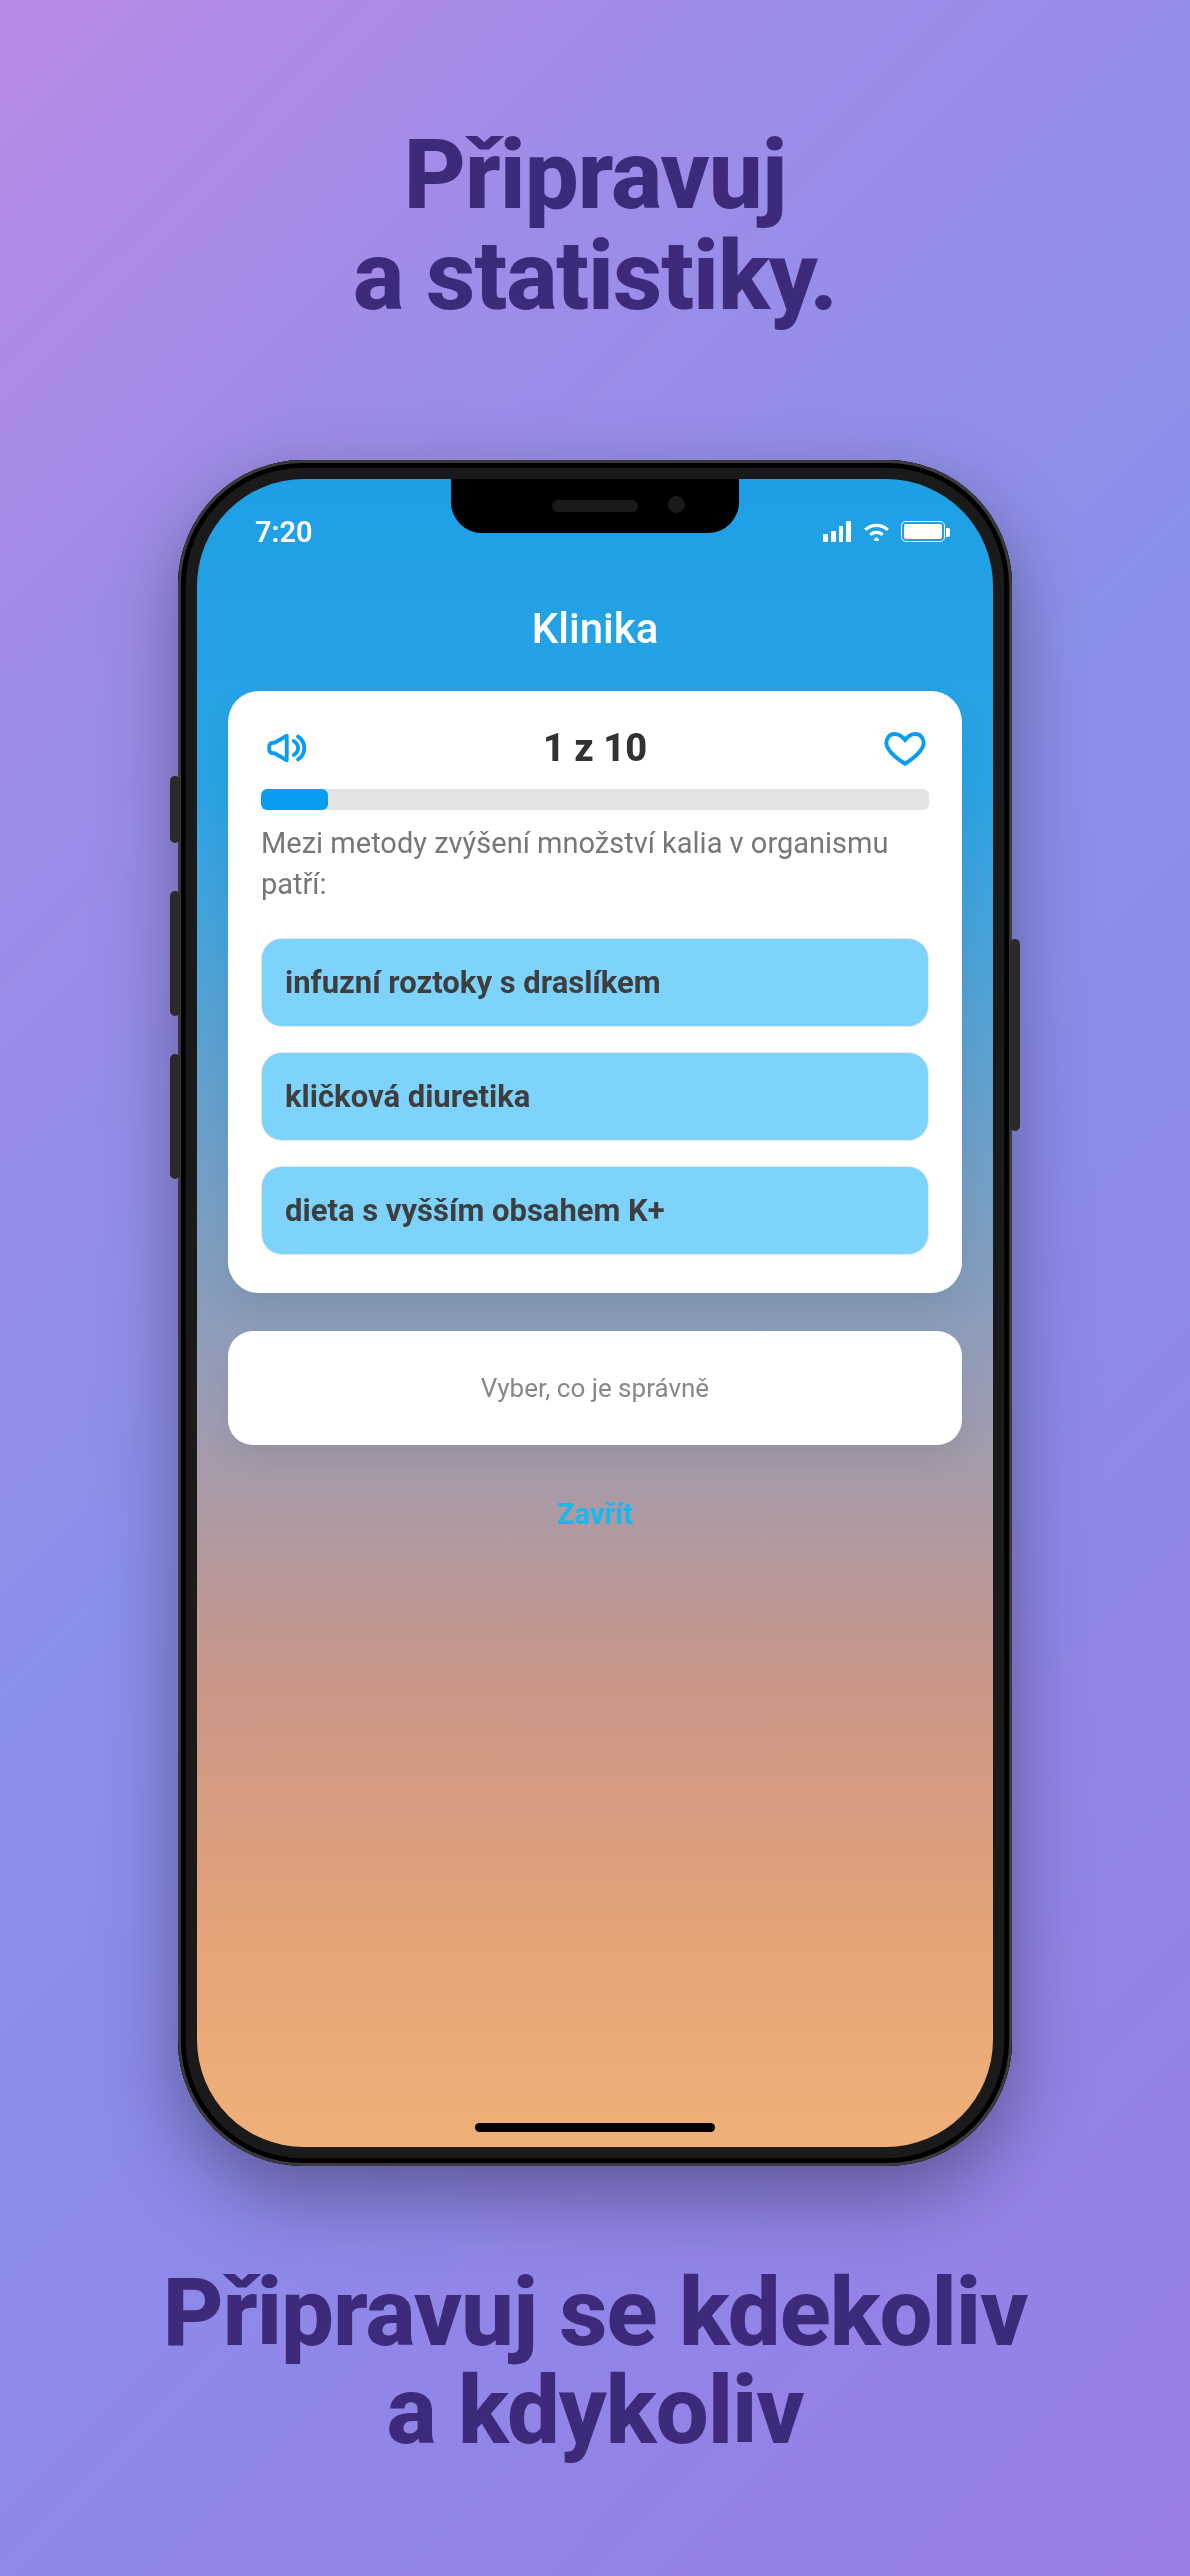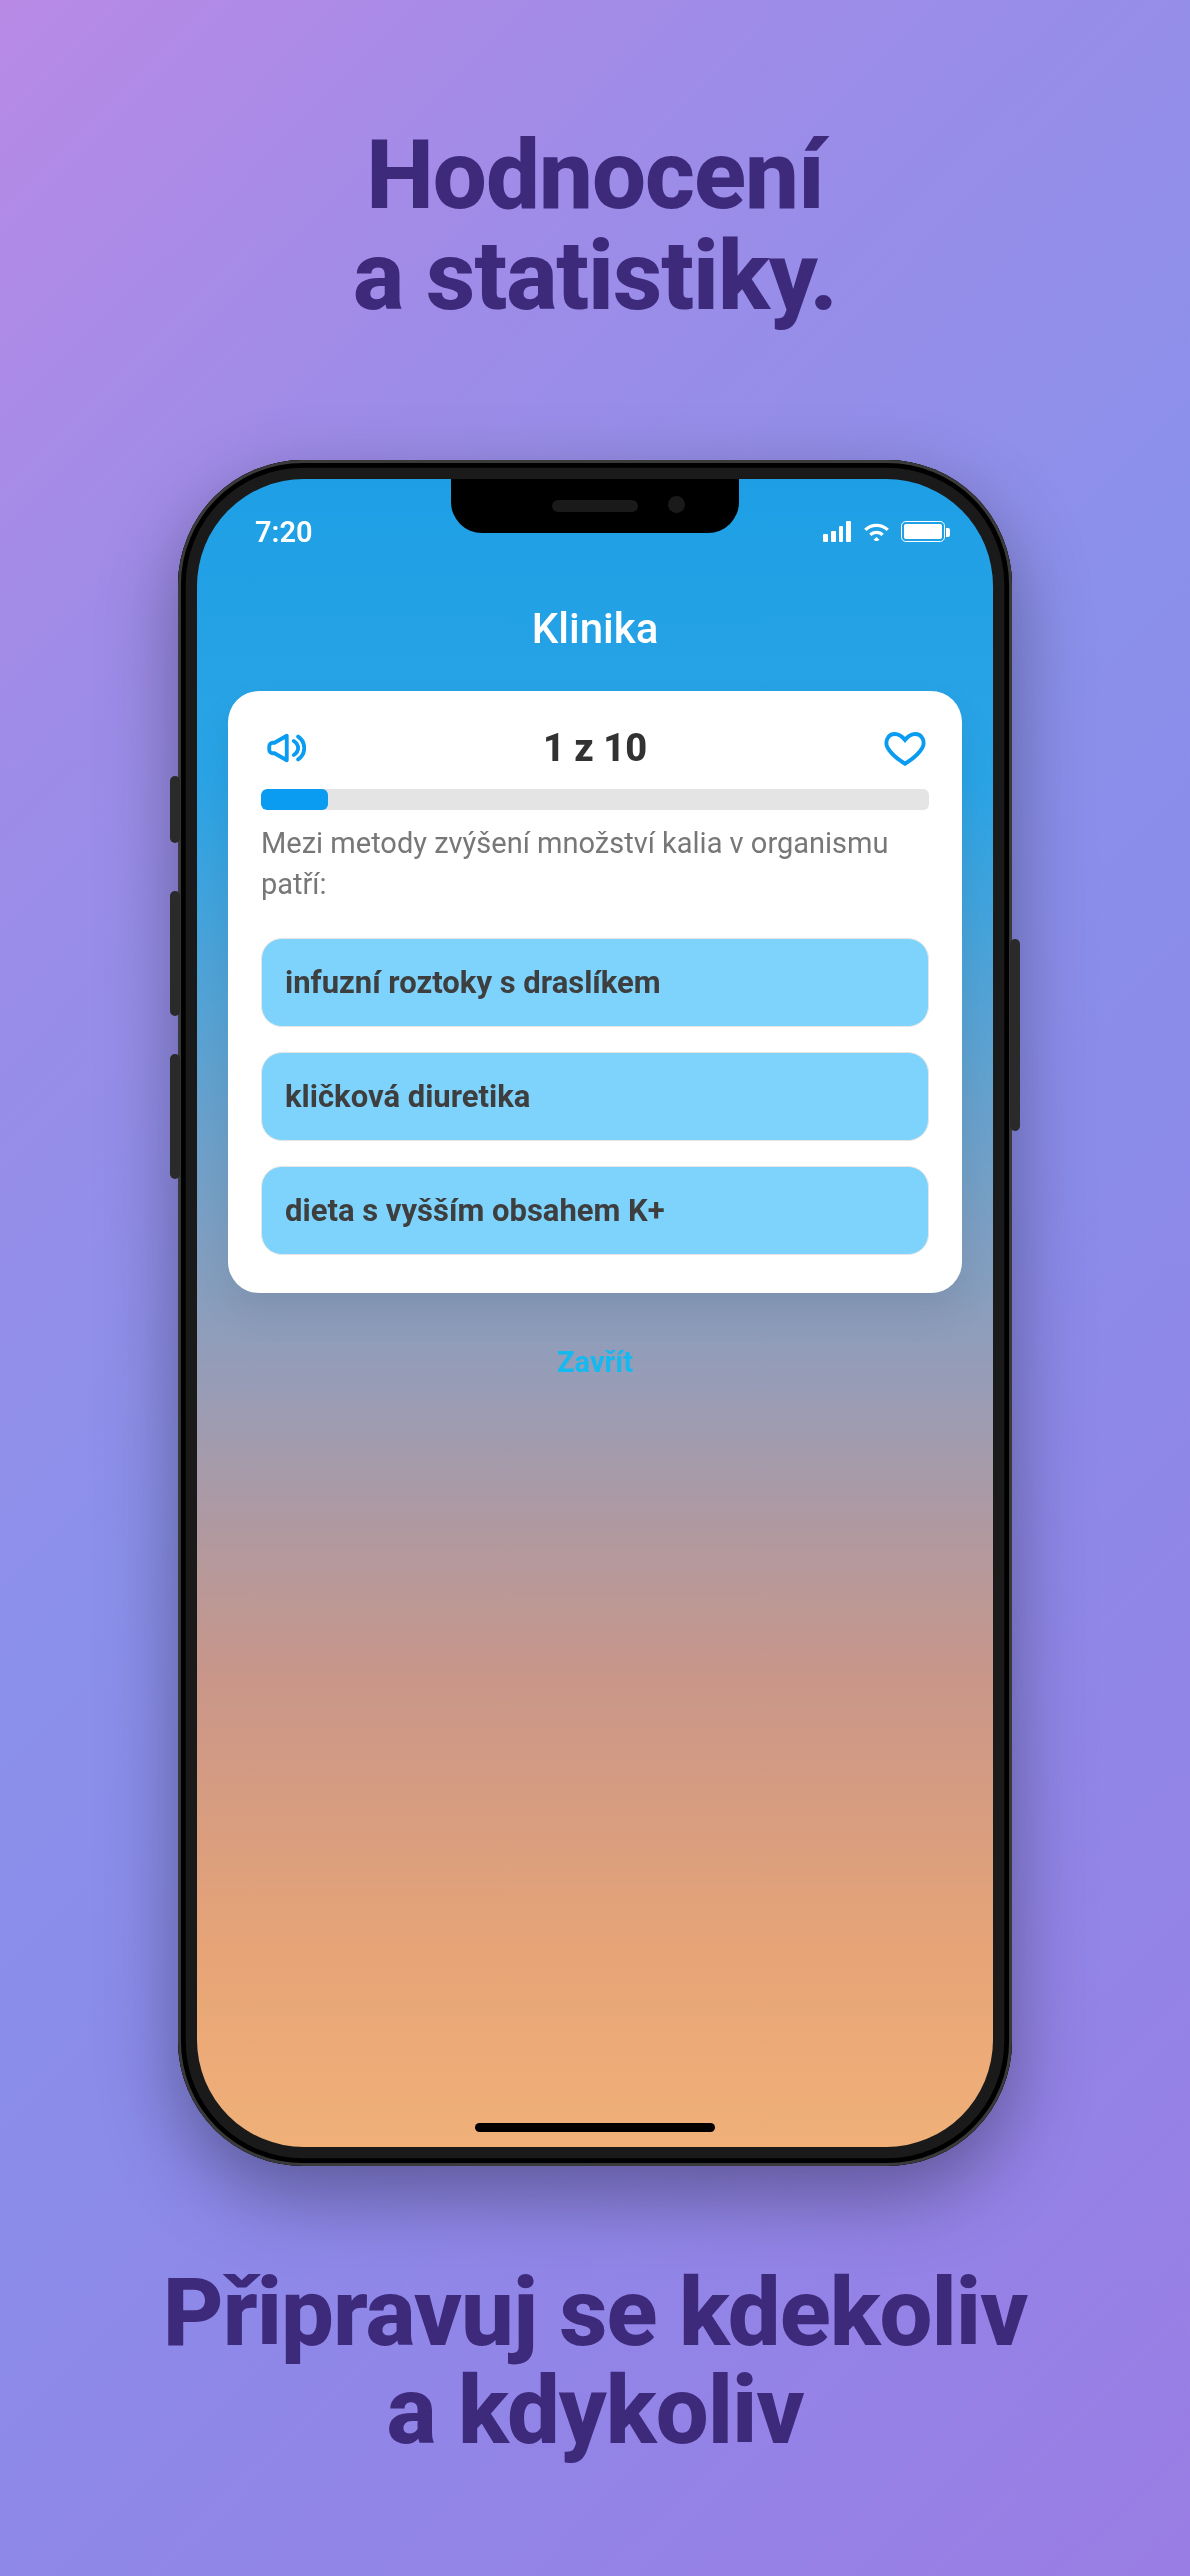--- a/index.html
+++ b/index.html
@@ -239,21 +239,21 @@
     margin-top: 52px;
     color: #15b9f0;
     font-weight: 700;
     font-size: 29px;
   }
 </style>
 </head>
 <body>
 
 <div class="top-heading">
-  <div>Hodnocení</div>
+  <div>Připravuj</div>
   <div>a statistiky.</div>
 </div>
 
 <div class="phone">
   <div class="phone-side-btn btn-left-1"></div>
   <div class="phone-side-btn btn-left-2"></div>
   <div class="phone-side-btn btn-left-3"></div>
   <div class="phone-side-btn btn-right"></div>
 
   <div class="screen">
@@ -302,20 +302,23 @@
         </div>
 
 
         <div class="question">Mezi metody zvýšení množství kalia v organismu patří:</div>
 
         <div class="opt">infuzní roztoky s draslíkem</div>
         <div class="opt">kličková diuretika</div>
         <div class="opt">dieta s vyšším obsahem K+</div>
       </div>
 
+      <div class="prompt-card">
+        <span>Vyber, co je správně</span>
+      </div>
 
       <div class="close-link">Zavřít</div>
     </div>
 
     <div class="home-indicator"></div>
   </div>
 </div>
 
 <div class="bottom-heading">
   <div>Připravuj se kdekoliv</div>

